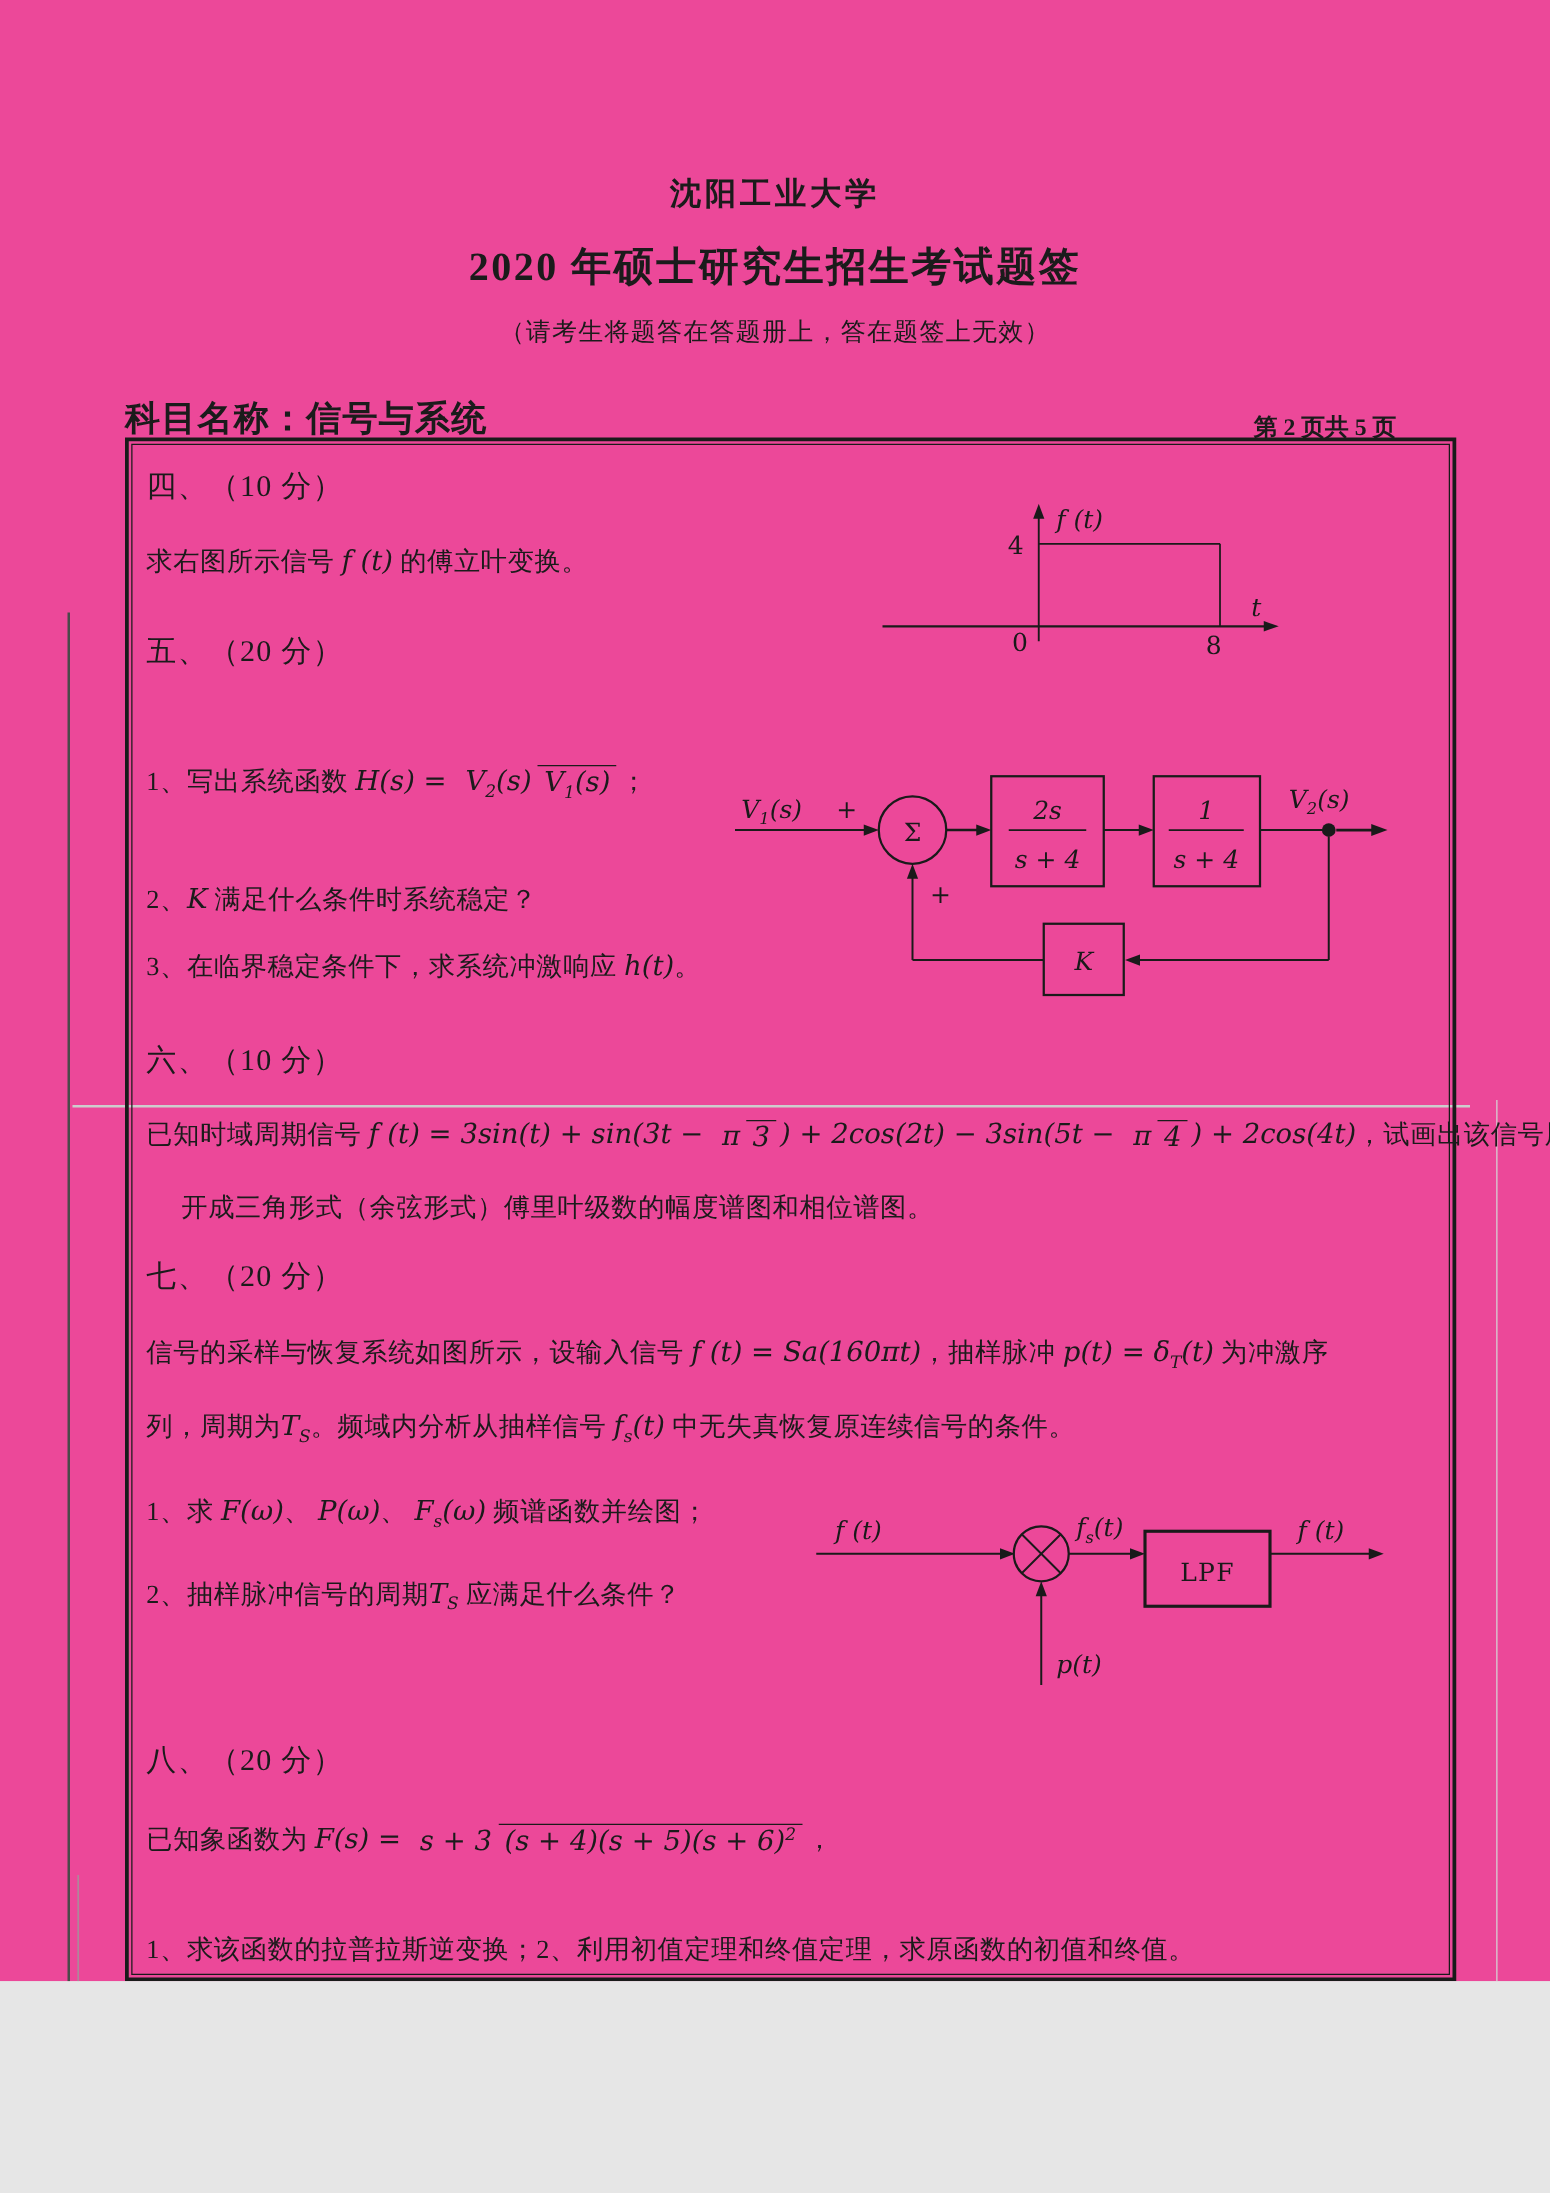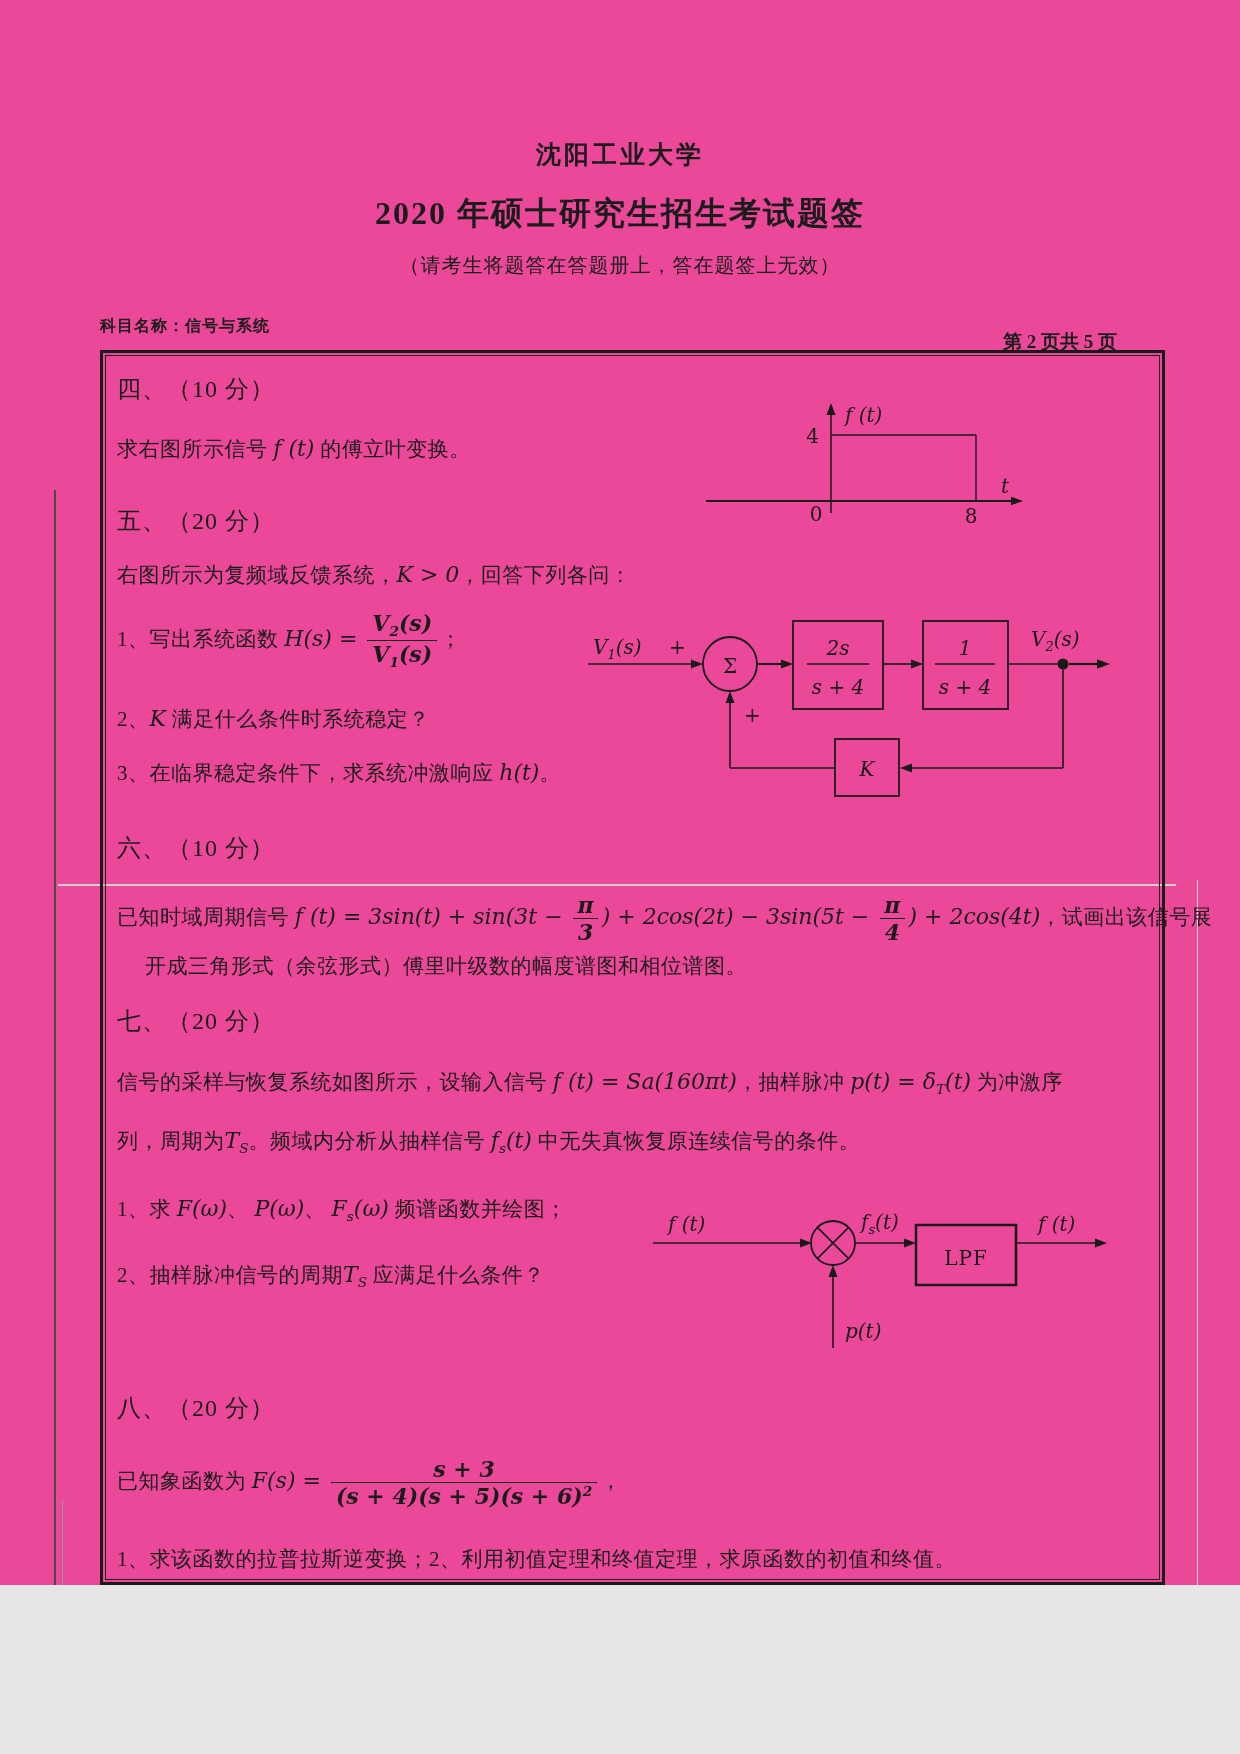--- a/index.html
+++ b/index.html
@@ -4,38 +4,38 @@
 <style>
   html,body { margin:0; padding:0; background:#e6e6e6; }
   .page { position:relative; width:1240px; height:1585px; margin:0 auto; background:#ec4899; overflow:hidden; color:#1b1b1b; }
 
   .hdr { position:absolute; left:0; width:100%; text-align:center;
          font-family:"Liberation Serif","DejaVu Serif",serif; font-weight:bold; }
   .hdr-univ  { top:138px; font-size:25px; letter-spacing:3px; }
   .hdr-title { top:192px; font-size:32px; letter-spacing:2px; }
   .hdr-note  { top:252px; font-size:20px; font-weight:normal; letter-spacing:1px; }
 
-  .subject  { position:absolute; left:100px; top:316px; font-size:16px; font-weight:bold;
+  .subject  { position:absolute; left:100px; top:316px; font-size:28px; font-weight:bold;
               font-family:"Liberation Sans","DejaVu Sans",sans-serif; letter-spacing:1px; }
   .pageinfo { position:absolute; right:123px; top:329px; font-size:19px; font-weight:bold;
               font-family:"Liberation Serif","DejaVu Serif",serif; }
 
   .exam-box { position:absolute; left:100px; top:350px; width:1065px; height:1235px;
               border:3px solid #1a1a1a; box-sizing:border-box; }
   .exam-box-inner { position:absolute; inset:2px; border:1.5px solid #1a1a1a; pointer-events:none; }
 
   .h  { position:absolute; font-size:24px; font-family:"Liberation Serif","DejaVu Serif",serif; letter-spacing:1px; }
   .ln { position:absolute; font-size:21px; font-family:"Liberation Serif","DejaVu Serif",serif;
         letter-spacing:0.5px; white-space:pre; }
   .mi { font-family:"DejaVu Serif","Liberation Serif",serif; font-style:italic; font-size:22px; letter-spacing:0; }
   sub { font-size:0.62em; }
   sup { font-size:0.62em; }
 
-  .frac { display:inline-flex; flex-direction:column; align-items:center; vertical-align:middle;
-          text-align:left; margin:0 3px;font-weight:bold; }
+  .frac { display:inline-flex; flex-direction:row; align-items:center; vertical-align:middle;
+          text-align:left; margin:0 3px; }
   .frac > .fn { padding:0 5px; line-height:1.15; }
   .frac > .fd { border-top:1.5px solid #1b1b1b; padding:1px 5px 0; line-height:1.15; }
 
   svg.fig { position:absolute; overflow:visible; }
   svg.fig text { font-family:"DejaVu Serif","Liberation Serif",serif; fill:#1a1a1a; font-size:20px; }
   svg.fig .it { font-style:italic; }
   svg.fig .sub { font-size:13px; }
   .stroke { stroke:#1a1a1a; fill:none; }
   .fillk { fill:#1a1a1a; stroke:none; }
 
@@ -74,21 +74,20 @@
       <line x1="278" y1="37" x2="278" y2="103" class="stroke" stroke-width="1.4"></line>
       <text x="147" y="24" class="it" font-size="21">f (t)</text>
       <text x="121" y="45" text-anchor="end">4</text>
       <text x="118" y="123" text-anchor="middle">0</text>
       <text x="273" y="125" text-anchor="middle">8</text>
       <text x="303" y="95" class="it">t</text>
     </svg>
 
     <div class="h" style="left:14px; top:152px;">五、（20 分）</div>
 
-    <div class="ln" style="left:14px; top:208px;"><span>右图所示为复频域反馈系统，</span><span class="mi">K &gt; 0</span><span>，回答下列各问：</span></div>
 
     <div class="ln" style="left:14px; top:258px;"><span>1、写出系统函数 </span><span class="mi">H(s) = </span><span class="frac"><span class="fn mi"><span>V</span><sub>2</sub><span>(s)</span></span><span class="fd mi"><span>V</span><sub>1</sub><span>(s)</span></span></span><span>；</span></div>
 
     <svg class="fig" style="left:480px; top:263px;" width="540" height="192" viewBox="0 0 540 192">
       <text x="10" y="38" class="it" font-size="21"><tspan>V</tspan><tspan class="sub" dy="5">1</tspan><tspan dy="-5">(s)</tspan></text>
       <text x="86" y="38" font-size="19">+</text>
       <line x1="5" y1="48" x2="112" y2="48" class="stroke" stroke-width="1.6"></line>
       <polygon points="120,48 108,43.5 108,52.5" class="fillk"></polygon>
       <circle cx="147" cy="48" r="27" class="stroke" stroke-width="1.8"></circle>
       <text x="147" y="57" text-anchor="middle" font-size="27">Σ</text>

